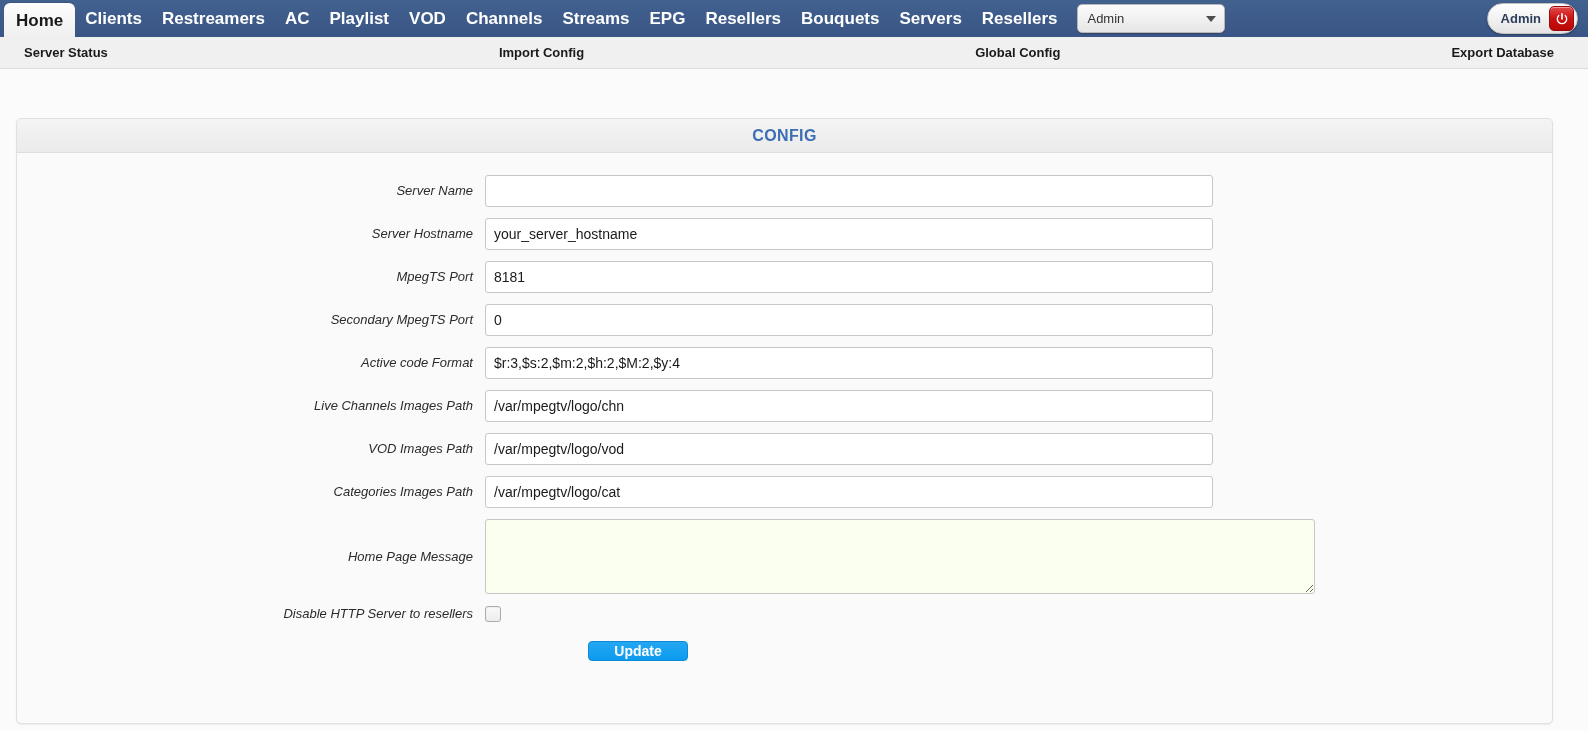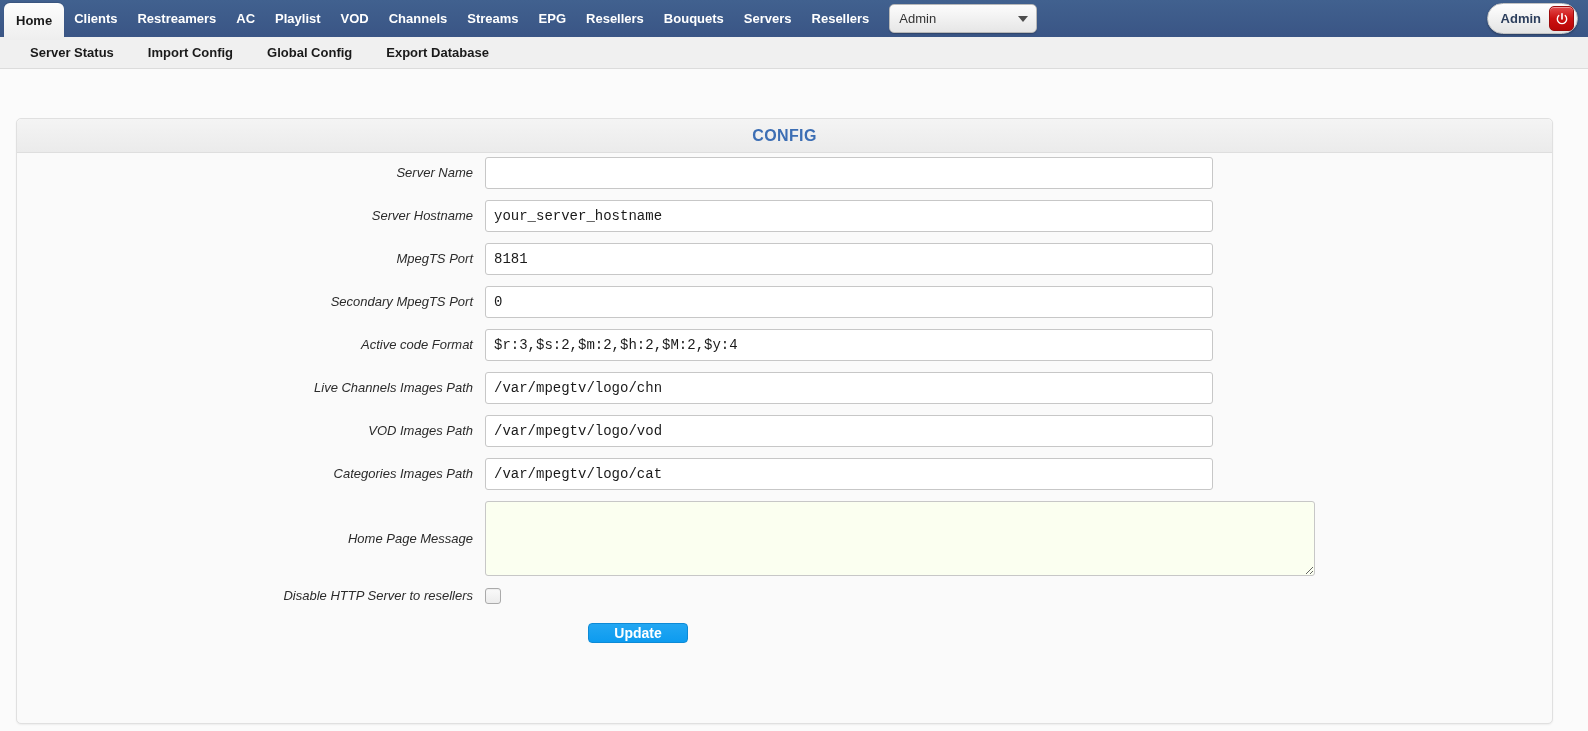--- a/index.html
+++ b/index.html
@@ -17,21 +17,21 @@
     height: 37px;
     background: #3c5a8c;
     background: linear-gradient(to bottom, #41618f 0%, #3a5585 100%);
     display: flex;
     align-items: center;
     padding: 0 0 0 4px;
     white-space: nowrap;
   }
   .navitem {
     color: #ffffff;
-    font-size: 13px;
+    font-size: 17px;
     font-weight: bold;
     padding: 4px 10px;
     line-height: 20px;
     cursor: pointer;
     text-decoration: none;
   }
   .navitem.active {
     background: #f0f0f0;
     background: linear-gradient(to bottom, #fdfdfd 0%, #eeeeee 100%);
     color: #1a1a1a;
@@ -102,21 +102,22 @@
     cursor: pointer;
   }
 
   
   #subbar {
     height: 32px;
     background: #f0f0f0;
     border-bottom: 1px solid #dcdcdc;
     display: flex;
     align-items: center;
-    padding-left: 30px;
+    padding-left: 24px;
+    justify-content: space-between;
   }
   .subitem {
     font-size: 13px;
     font-weight: bold;
     color: #1a1a1a;
     margin-right: 34px;
     cursor: pointer;
     text-decoration: none;
   }
 
@@ -140,21 +141,21 @@
     align-items: center;
     justify-content: center;
   }
   #panel-title {
     color: #3c6eb4;
     font-size: 16px;
     font-weight: bold;
     letter-spacing: 0.4px;
   }
   #panel-body {
-    padding-top: 4px;
+    padding-top: 22px;
   }
 
   
   .frow {
     display: flex;
     align-items: center;
     margin-bottom: 11px;
   }
   .flabel {
     width: 468px;
@@ -164,21 +165,21 @@
     font-style: italic;
     color: #2b2b2b;
     line-height: 16px;
   }
   .finput {
     width: 728px;
     height: 32px;
     border: 1px solid #c7c7c7;
     border-radius: 3px;
     background: #ffffff;
-    font-family: Liberation Mono, monospace;
+    font-family: Liberation Sans, sans-serif;
     font-size: 14px;
     color: #1a1a1a;
     padding: 0 8px;
     outline: none;
   }
   .ftextarea {
     width: 830px;
     height: 75px;
     border: 1px solid #c7c7c7;
     border-radius: 3px;

